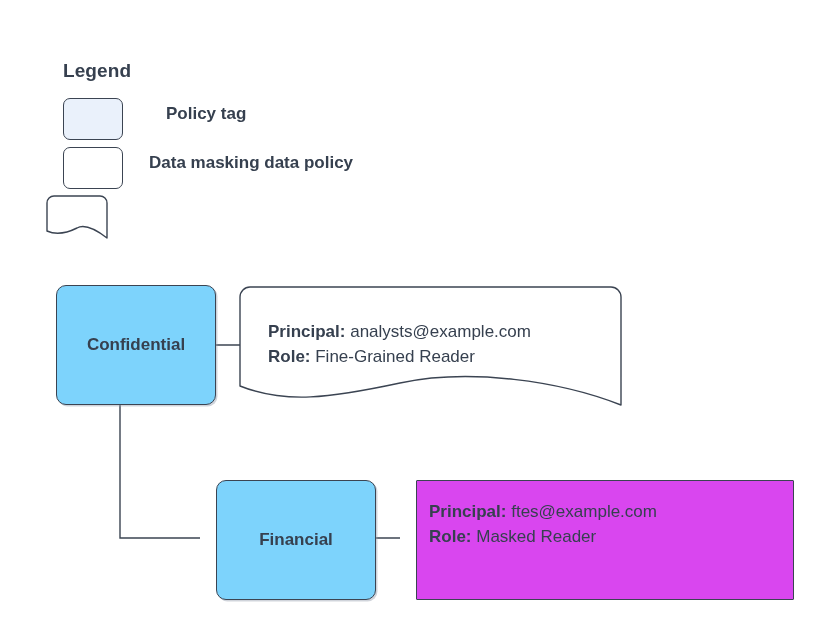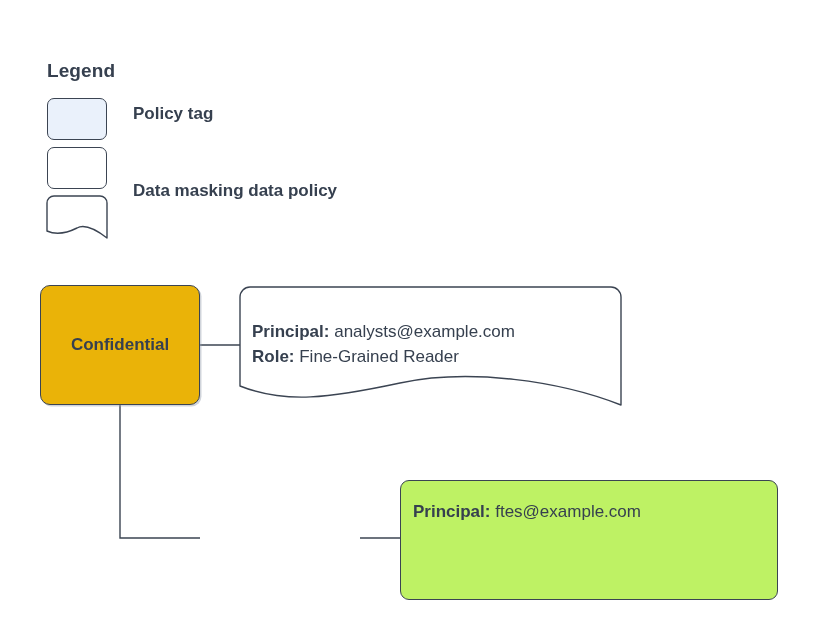--- a/index.html
+++ b/index.html
@@ -16,21 +16,21 @@
   }
   #canvas {
     position: absolute;
     left: 0;
     top: 0;
     width: 820px;
     height: 640px;
   }
   .layer {
     position: absolute;
-    left: 0;
+    left: 16px;
     top: 0;
     width: 660px;
     height: 640px;
     pointer-events: none;
   }
   .layer > * { pointer-events: auto; }
 
   
   .legend-title {
     position: absolute;
@@ -42,22 +42,22 @@
     letter-spacing: 0.1px;
   }
   .legend-row-label {
     position: absolute;
     left: 133px;
     font-size: 17px;
     font-weight: bold;
     color: #36404f;
     white-space: nowrap;
   }
-  .legend-row-label.r0 { top: 104px; }
-  .legend-row-label.r1 { top: 153px; margin-top: 28px; }
+  .legend-row-label.r0 { top: 104px; margin-left: 17px; }
+  .legend-row-label.r1 { top: 153px; }
   .legend-row-label.r2 { top: 202px; }
 
   .legend-swatch {
     position: absolute;
     left: 47px;
     width: 60px;
     height: 42px;
     box-sizing: border-box;
   }
   .legend-swatch.s0 { top: 98px; }
@@ -71,21 +71,21 @@
     border: 1.4px solid #3b4452;
     border-radius: 7px;
   }
   .sw-rect.filled { background: #eaf1fb; }
   .sw-rect.plain  { background: #ffffff; }
 
   
   .node {
     position: absolute;
     box-sizing: border-box;
-    background: #eab308;
+    background: #7dd3fc;
     border: 1.4px solid #3b4452;
     border-radius: 10px;
     display: flex;
     align-items: center;
     justify-content: center;
     color: #36404f;
     font-size: 17px;
     font-weight: bold;
     box-shadow: 1.5px 1.5px 0 rgba(150,160,175,0.45);
   }
@@ -99,23 +99,23 @@
   
   .callout {
     position: absolute;
     box-sizing: border-box;
   }
   #callout-confidential {
     left: 240px; top: 287px; width: 381px; height: 125px;
   }
   #callout-financial {
     left: 400px; top: 480px; width: 378px; height: 120px;
-    background: #bef264;
+    background: #d946ef;
     border: 1.4px solid #3b4452;
-    border-radius: 9px;
+    border-radius: 1px;
   }
   .callout-text {
     position: absolute;
     color: #36404f;
     font-size: 17px;
     line-height: 25px;
     white-space: nowrap;
   }
   #callout-confidential .callout-text {
     left: 12px; top: 32px;
@@ -167,36 +167,41 @@
   <div class="legend-row-label r0">Policy tag</div>
 
   <div class="legend-swatch s1">
     <div class="sw-rect plain"></div>
   </div>
   <div class="legend-row-label r1">Data masking data policy</div>
 
   <div class="legend-swatch s2"></div>
 
   <div class="node" id="node-confidential">Confidential</div>
+  <div class="node" id="node-financial">Financial</div>
 
   <div class="callout" id="callout-confidential">
     <div class="callout-text">
       <span class="callout-line">
         <span class="k">Principal:</span>
         <span class="v">analysts@example.com</span>
       </span>
       <span class="callout-line">
         <span class="k">Role:</span>
         <span class="v">Fine-Grained Reader</span>
       </span>
     </div>
   </div>
 
   <div class="callout" id="callout-financial">
     <div class="callout-text">
       <span class="callout-line">
         <span class="k">Principal:</span>
         <span class="v">ftes@example.com</span>
       </span>
+      <span class="callout-line">
+        <span class="k">Role:</span>
+        <span class="v">Masked Reader</span>
+      </span>
     </div>
   </div>
 
 </div>
 
 </body></html>

